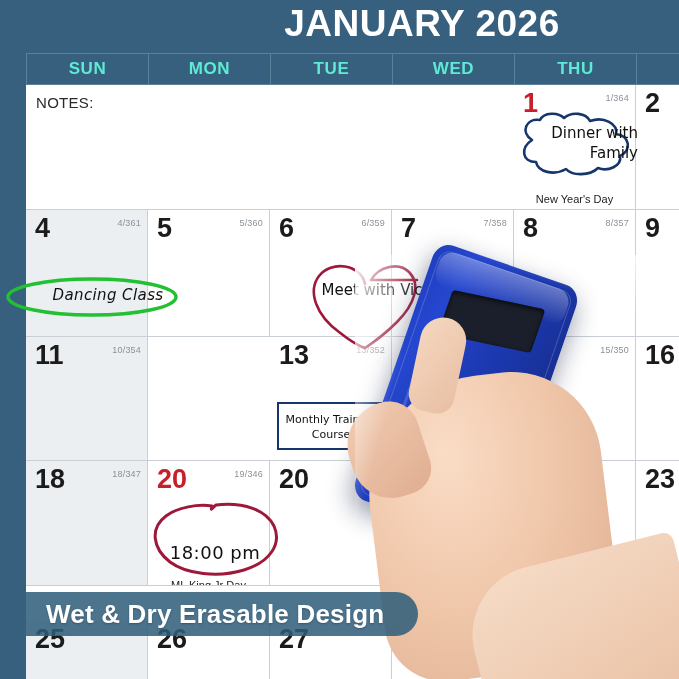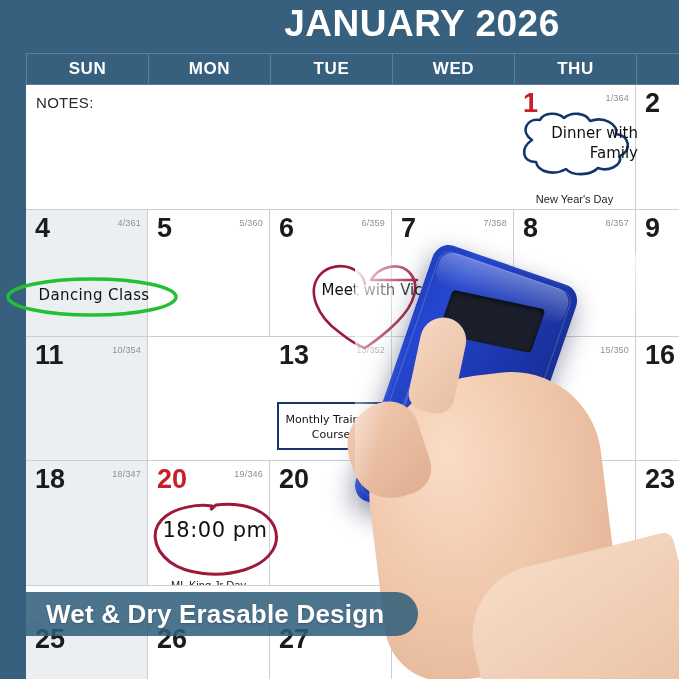--- a/index.html
+++ b/index.html
@@ -22,21 +22,21 @@
   
   .dayhdr{
     position:absolute;left:26px;top:53px;width:653px;height:32px;
     display:flex;
   }
   .dayhdr .dh{
     flex:0 0 122px;height:32px;box-sizing:border-box;
     border:1px solid #5b8099;
     border-right:none;
     background:#36607d;
-    color:#ffffff;font-size:17px;font-weight:bold;letter-spacing:.6px;
+    color:#5eead4;font-size:17px;font-weight:bold;letter-spacing:.6px;
     display:flex;align-items:center;justify-content:center;
   }
   .dayhdr .dh:last-child{flex:0 0 43px;}
 
   
   .grid{
     position:absolute;left:26px;top:85px;width:653px;height:594px;
     background:#ffffff;
   }
   .row{position:absolute;left:0;width:653px;box-sizing:border-box;border-bottom:1px solid #c9cfd4;}
@@ -82,43 +82,43 @@
   .ann-dinner{
     position:absolute;left:510px;top:110px;width:130px;height:68px;
   }
   .ann-dinner .txt{
     position:absolute;left:4px;top:13px;width:124px;text-align:right;
     font-size:15px;line-height:20px;color:#111;font-family:"DejaVu Sans",sans-serif;
   }
 
   .ann-dance{position:absolute;left:4px;top:276px;width:176px;height:42px;}
   .ann-dance .txt{
-    position:absolute;left:2px;top:10px;width:176px;text-align:center;
-    font-size:15px;color:#111;font-family:"DejaVu Sans",sans-serif;letter-spacing:.4px;
+    position:absolute;left:16px;top:10px;width:176px;text-align:center;
+    font-size:15px;color:#111;font-family:"DejaVu Sans",sans-serif;letter-spacing:.4px;font-style:italic;
   }
 
   .ann-heart{position:absolute;left:305px;top:258px;width:120px;height:90px;}
   .ann-heart .txt{
     position:absolute;left:14px;top:22px;width:106px;text-align:center;
     font-size:15px;line-height:21px;color:#111;font-family:"DejaVu Sans",sans-serif;
   }
 
   .ann-box{
     position:absolute;left:277px;top:402px;width:106px;height:48px;
     border:2px solid #16366b;background:#fff;box-sizing:border-box;
   }
   .ann-box .txt{
     position:absolute;left:2px;top:8px;width:100px;text-align:center;
     font-size:11px;line-height:15px;color:#111;font-family:"DejaVu Sans",sans-serif;
   }
 
   .ann-time{position:absolute;left:140px;top:500px;width:150px;height:75px;}
   .ann-time .txt{
-    position:absolute;left:0;top:18px;width:150px;text-align:center;
-    font-size:21px;color:#111;font-family:"DejaVu Sans",sans-serif;letter-spacing:.5px;
+    position:absolute;left:0;top:42px;width:150px;text-align:center;
+    font-size:18px;color:#111;font-family:"DejaVu Sans",sans-serif;letter-spacing:.5px;
   }
 
   svg.scribble{position:absolute;left:0;top:0;overflow:visible;}
 
   
   .photo{position:absolute;left:355px;top:255px;width:324px;height:424px;pointer-events:none;}
 
   .eraser{
     position:absolute;left:35px;top:3px;width:152px;height:270px;
     background:linear-gradient(105deg,#1f3fbf 0%,#2546cf 18%,#1b37ad 55%,#15297f 100%);

